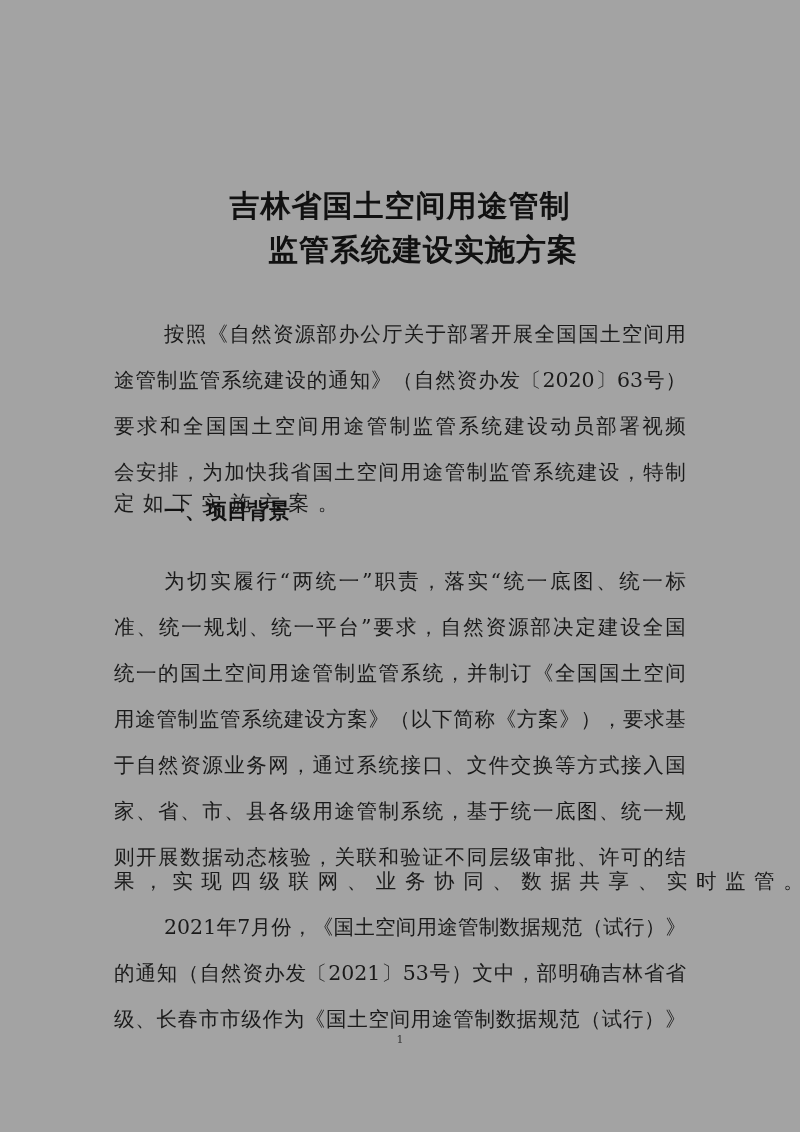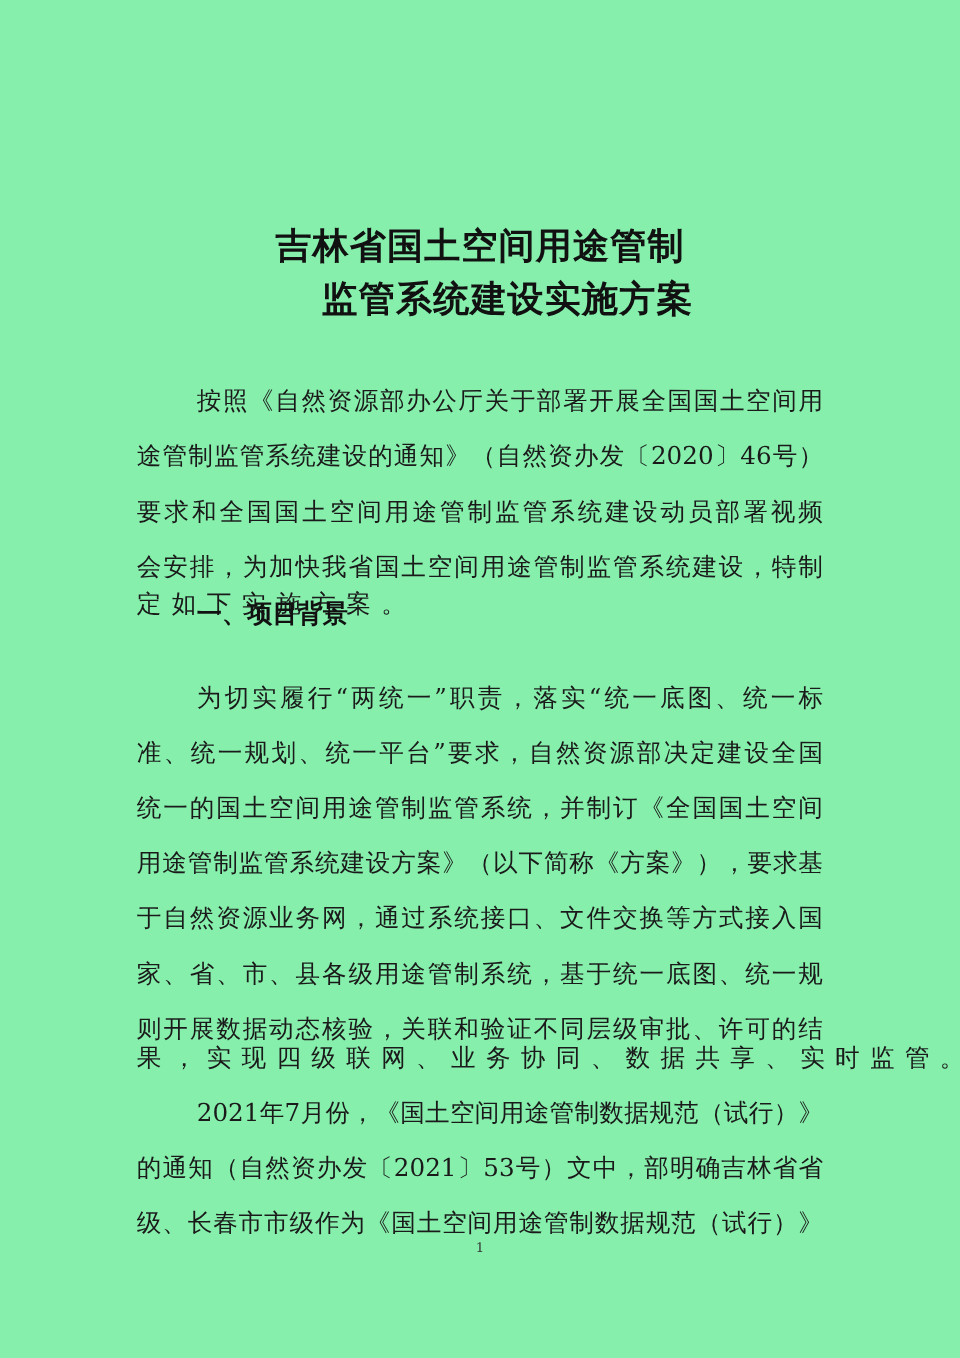--- a/index.html
+++ b/index.html
@@ -13,21 +13,21 @@
     position: relative;
     overflow: hidden;
     font-family: "DejaVu Serif", "Liberation Serif", serif;
     color: #1a1a1a;
   }
   .page {
     position: absolute;
     left: 0; top: 0;
     width: 800px;
     height: 1132px;
-    background: #86efac;
+    background: #a3a3a3;
   }
   .title {
     position: absolute;
     left: 0;
     width: 800px;
     text-align: center;
     font-family: "DejaVu Serif", "Liberation Serif", serif;
     font-weight: bold;
     font-size: 30px;
     letter-spacing: 1px;
@@ -126,21 +126,21 @@
         <span class="ch">》</span>
         <span class="ch">（</span>
         <span class="ch">自</span>
         <span class="ch">然</span>
         <span class="ch">资</span>
         <span class="ch">办</span>
         <span class="ch">发</span>
         <span class="ch">〔</span>
         <span class="ch">2020</span>
         <span class="ch">〕</span>
-        <span class="ch">46</span>
+        <span class="ch">63</span>
         <span class="ch">号</span>
         <span class="ch">）</span>
       </div>
       <div class="line" style="top: 411px;">
         <span class="ch">要</span>
         <span class="ch">求</span>
         <span class="ch">和</span>
         <span class="ch">全</span>
         <span class="ch">国</span>
         <span class="ch">国</span>

